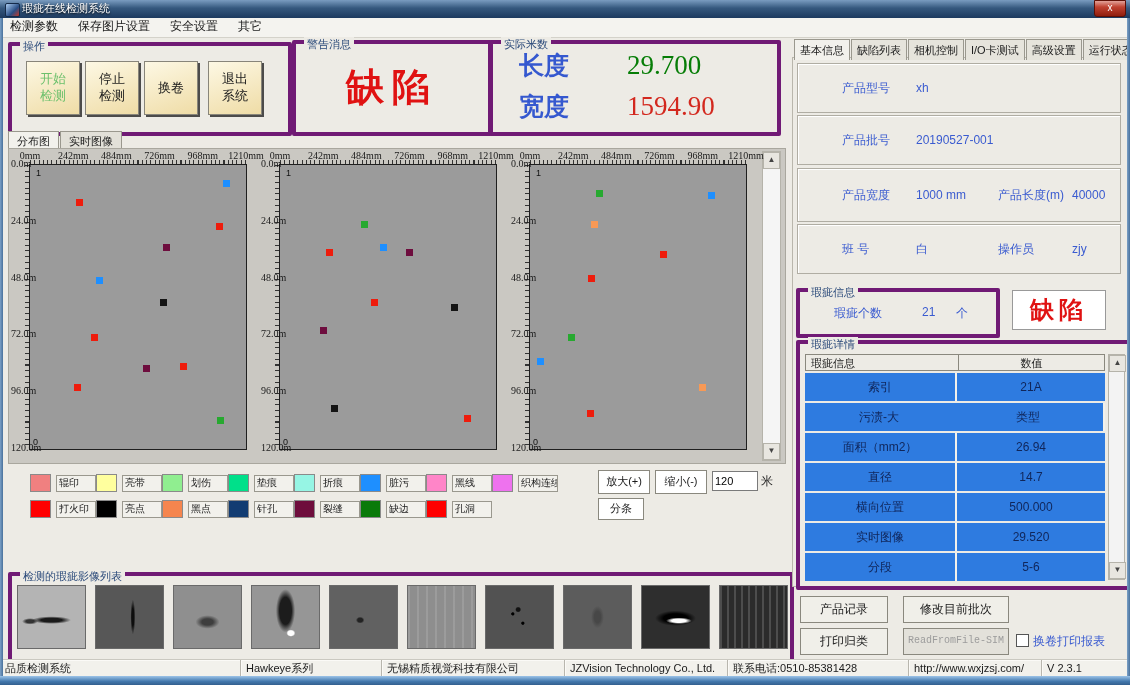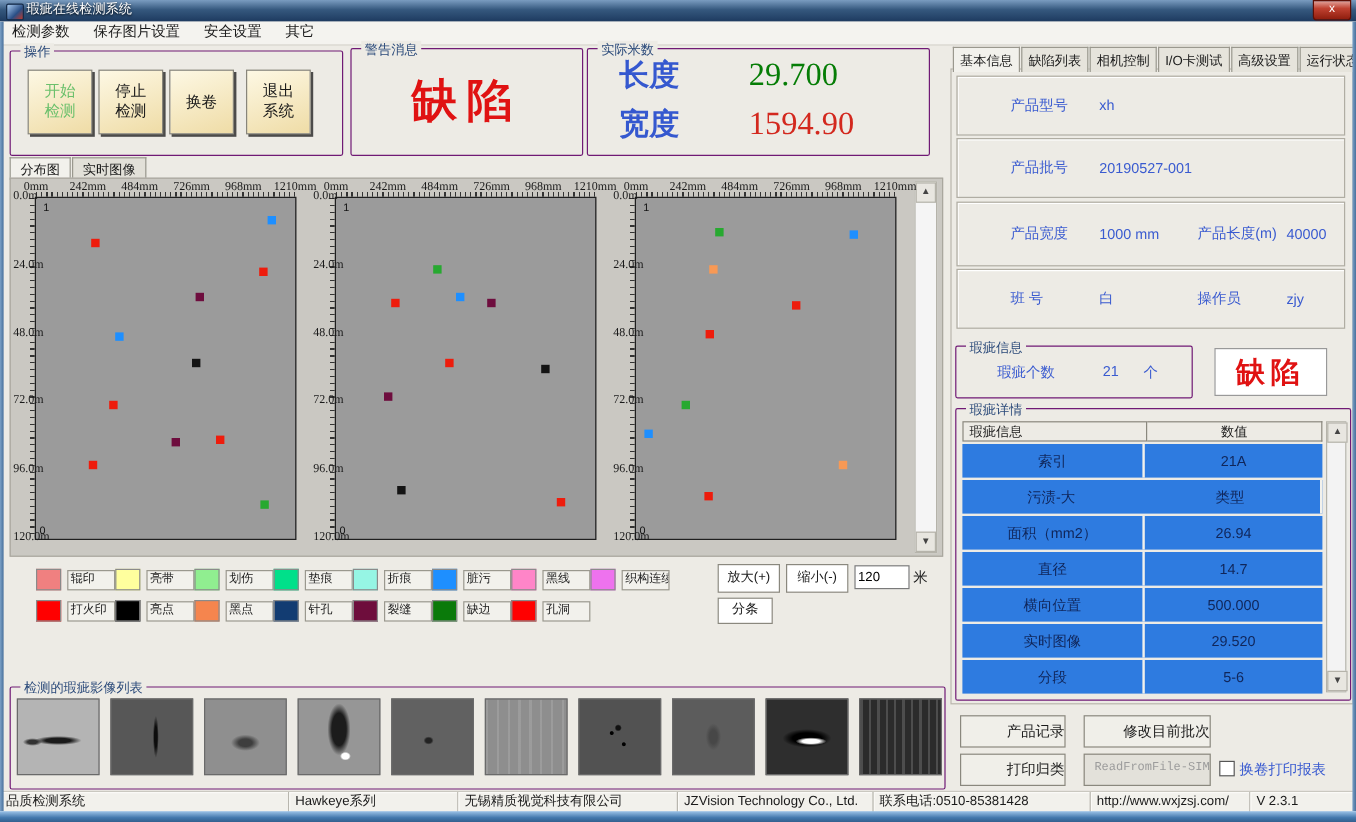--- a/index.html
+++ b/index.html
@@ -17,21 +17,21 @@
     color:#fff;font-size:10px;text-align:center;line-height:13px;}
   .menubar{position:absolute;top:18px;left:0;right:0;height:19px;background:#f4f3ef;
     border-bottom:1px solid #d4d2ca;display:flex;align-items:flex-start;font-size:12px;}
   .menu-item{padding:0 10px;}
   .side-border{position:absolute;top:18px;bottom:9px;width:3px;
     background:linear-gradient(90deg,#7ba0c6,#49719c);}
   .side-border.left{left:0}.side-border.right{right:0}
   .bottom-strip{position:absolute;left:0;right:0;bottom:0;height:9px;
     background:linear-gradient(#9cc3e8,#4378ad 60%,#335f8e);}
   
-  .groupbox{position:absolute;border:1px solid #701a75;border-radius:2px;}
+  .groupbox{position:absolute;border:4px solid #701a75;border-radius:2px;}
   .groupbox>.caption{position:absolute;top:-7px;left:8px;background:#edebe5;padding:0 3px;
     font-size:11px;color:#2b4a7a;white-space:nowrap;}
   
   #op-group{left:8px;top:42px;width:276px;height:86px;}
   .op-btn{position:absolute;top:15px;width:52px;height:52px;
     background:linear-gradient(160deg,#fdf8e4,#efdca6);border:1px solid #88857a;
     box-shadow:2px 2px 0 rgba(35,35,35,.8);font-size:13px;display:flex;align-items:center;
     justify-content:center;text-align:center;line-height:1.3;white-space:pre-line;cursor:default;}
   .op-0{left:14px;color:#6cc06c}.op-1{left:73px}.op-2{left:132px}.op-3{left:196px}
   
@@ -127,21 +127,21 @@
   .dh0{width:148px;padding-left:5px;}
   .dh1{width:146px;text-align:center;border-left:none!important;}
   .drow{display:flex;height:28px;margin-top:2px;background:#2e7be0;}
   .dcell{color:#10265a;font-size:12px;display:flex;align-items:center;justify-content:center;}
   .dlabel{width:150px;border-right:2px solid #f2f1ec;}
   .dvalue{width:148px;}
   .dscroll{position:absolute;right:3px;top:10px;width:15px;height:224px;background:#f3f3f3;
     border:1px solid #b5b3aa;}
   
   .act-btn{position:absolute;background:#f0efe9;border:1px solid #8a887e;font-size:12px;
-    text-align:right;}
+    text-align:center;}
   .ab0{left:800px;top:596px;width:86px;height:25px;line-height:24px;}
   .ab1{left:903px;top:596px;width:104px;height:25px;line-height:24px;}
   .ab2{left:800px;top:628px;width:86px;height:25px;line-height:24px;}
   .ab3{left:903px;top:628px;width:104px;height:25px;line-height:24px;color:#9c9c9c;
     background:#e3e1da;font-family:"Liberation Mono","DejaVu Sans Mono",monospace;font-size:10px;}
   .chk{position:absolute;left:1016px;top:634px;width:11px;height:11px;background:#fff;
     border:1px solid #555;}
   .chk-label{position:absolute;left:1033px;top:633px;font-size:12px;color:#3a5bd0;}
   
   .statusbar{position:absolute;left:0;right:0;top:659px;height:17px;background:#f2f1ec;

